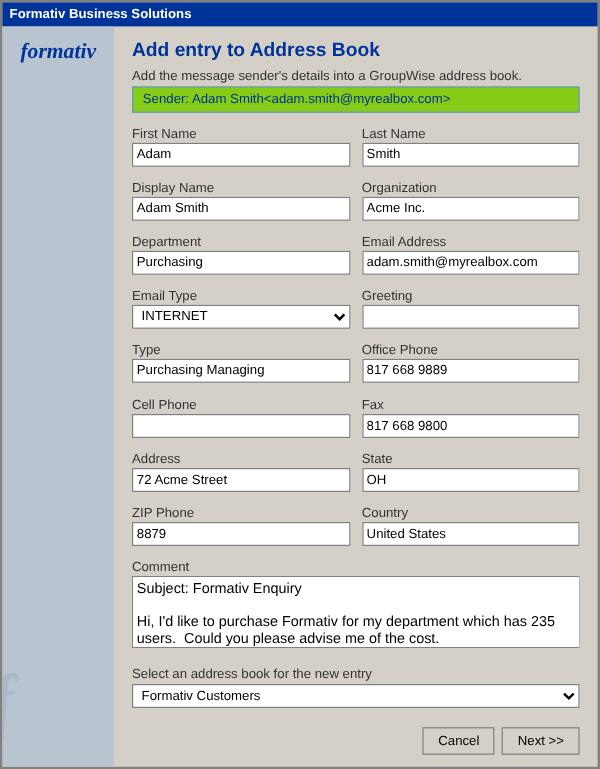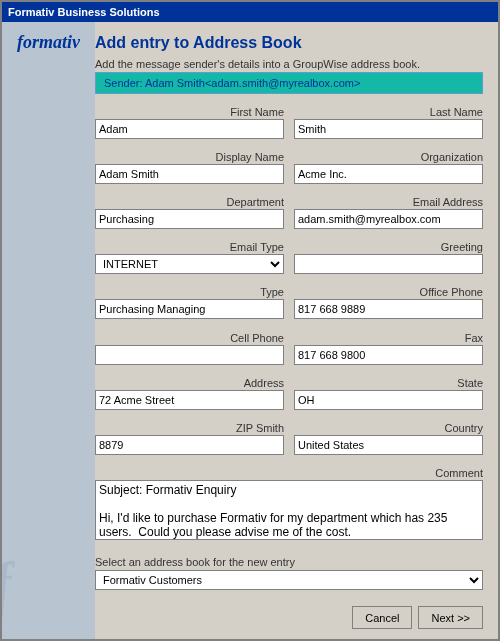--- a/index.html
+++ b/index.html
@@ -67,42 +67,42 @@
       font-size: 60px;
       color: rgba(150,170,190,0.4);
       font-style: italic;
       font-weight: bold;
       font-family: Georgia, serif;
       transform: rotate(-5deg);
     }
 
     .content-area {
       flex: 1;
-      padding: 12px 15px 10px 0;
+      padding: 12px 15px 10px 15px;
       display: flex;
       flex-direction: column;
       overflow: hidden;
     }
 
     .page-title {
       font-size: 16px;
       font-weight: bold;
       color: #003399;
       margin-bottom: 6px;
     }
 
     .page-subtitle {
       font-size: 11px;
       color: #333;
       margin-bottom: 2px;
     }
 
     .sender-box {
       border: 1px solid #6699cc;
-      background: #14b8a6;
+      background: #84cc16;
       padding: 4px 8px;
       margin-bottom: 12px;
       color: #003399;
       font-size: 11px;
     }
 
     .form-grid {
       display: grid;
       grid-template-columns: 1fr 1fr;
       gap: 4px 10px;
@@ -117,21 +117,20 @@
 
     .form-group.full-width {
       grid-column: 1 / -1;
     }
 
     .form-label {
       font-size: 11px;
       color: #333;
       margin-bottom: 1px;
       font-weight: normal;
-      text-align: right;
     }
 
     .form-input {
       height: 20px;
       border: 1px solid #808080;
       background: white;
       padding: 1px 3px;
       font-size: 11px;
       font-family: Arial, sans-serif;
       width: 100%;
@@ -278,21 +277,21 @@
           <label class="form-label">Address</label>
           <input class="form-input" type="text" value="72 Acme Street" style="">
         </div>
 
         <div class="form-group">
           <label class="form-label">State</label>
           <input class="form-input" type="text" value="OH" style="">
         </div>
 
         <div class="form-group">
-          <label class="form-label">ZIP Smith</label>
+          <label class="form-label">ZIP Phone</label>
           <input class="form-input" type="text" value="8879" style="">
         </div>
 
         <div class="form-group">
           <label class="form-label">Country</label>
           <input class="form-input" type="text" value="United States" style="">
         </div>
 
         <div class="form-group full-width">
           <label class="form-label">Comment</label>

